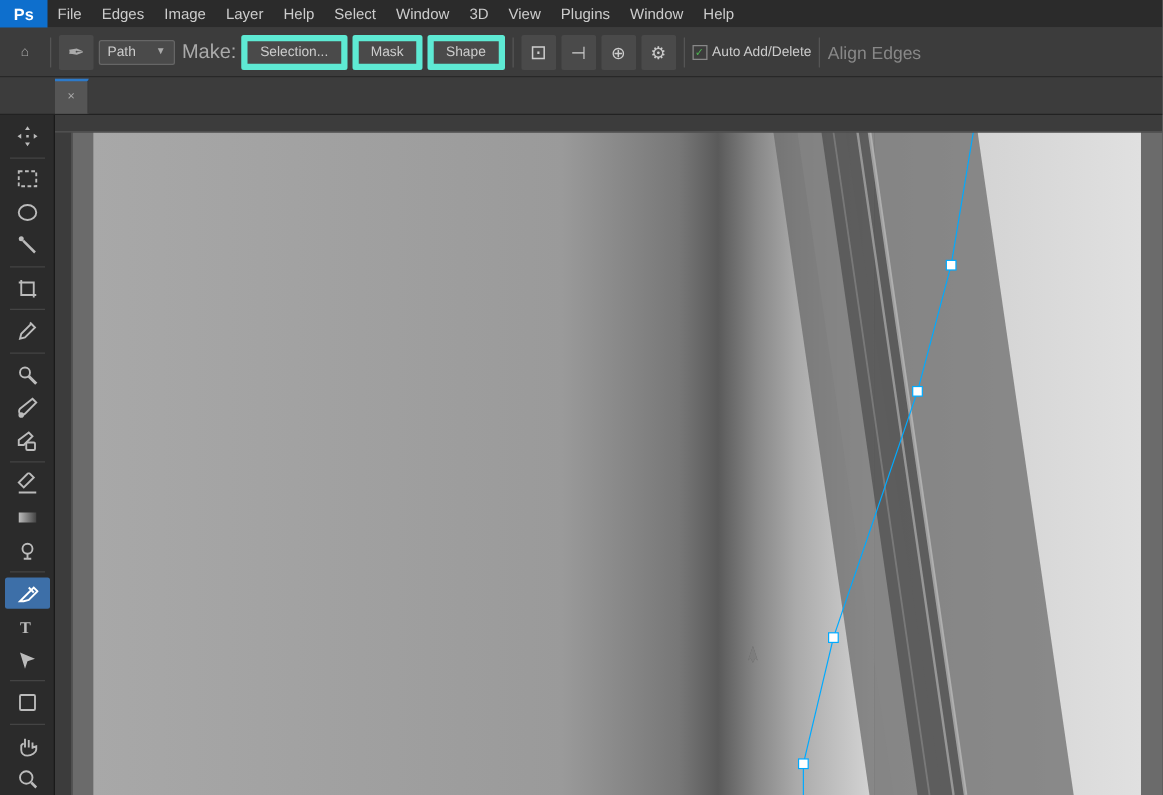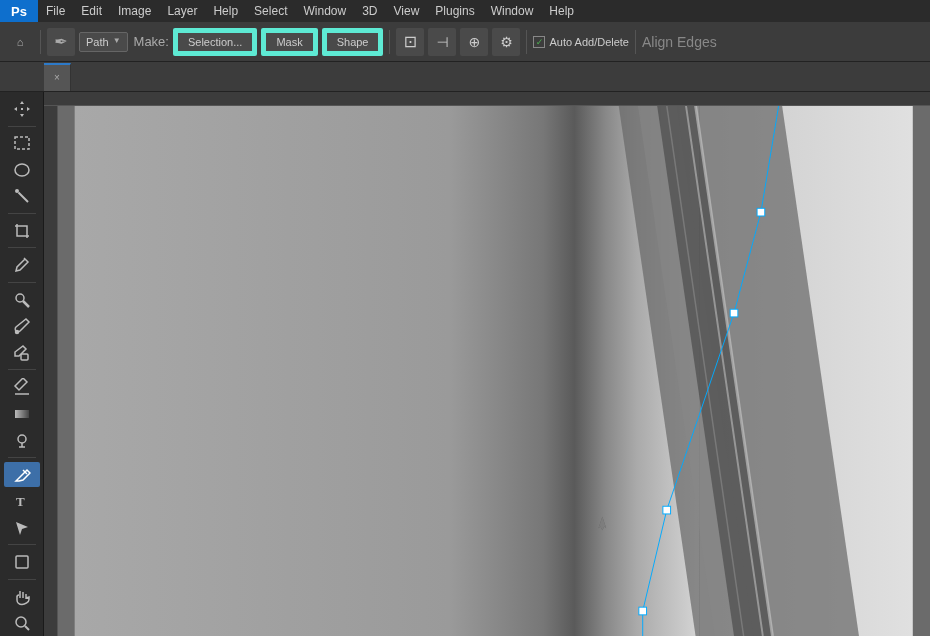--- a/index.html
+++ b/index.html
@@ -36,24 +36,24 @@
       width: 28px; height: 28px; display: flex; align-items: center; justify-content: center;
       color: #aaa; cursor: pointer;
     }
     .toolbar-divider {
       width: 1px; height: 24px; background: #555; margin: 0 2px;
     }
     .toolbar-dropdown {
       display: flex; align-items: flex-start;
       background: #4a4a4a; border: 1px solid #666;
       padding: 3px 6px; border-radius: 2px;
-      cursor: pointer; gap: 4px; color: #ccc; font-size: 11px;
+      cursor: pointer; gap: 16px; color: #ccc; font-size: 11px;
     }
     .toolbar-dropdown .arrow { font-size: 8px; color: #aaa; }
-    .toolbar-label { color: #aaa; font-size: 13px; margin-left: 2px; }
+    .toolbar-label { color: #aaa; font-size: 16px; margin-left: 2px; }
     .toolbar-btn {
       display: flex; align-items: center; justify-content: center;
       background: #4a4a4a; border: 5px solid #5eead4;
       padding: 3px 10px; border-radius: 2px;
       cursor: pointer; color: #ccc; font-size: 11px;
     }
     .toolbar-icon-btn {
       width: 28px; height: 28px; display: flex; align-items: center; justify-content: center;
       background: #4a4a4a; border: 1px solid transparent;
       cursor: pointer; color: #ccc; border-radius: 2px;
@@ -128,21 +128,21 @@
       position: absolute; top: 0; left: 0; width: 100%; height: 100%;
     }
   </style>
 </head>
 <body>
 
 <div id="menubar">
   <div class="ps-logo">Ps</div>
   <div class="menu-items">
     <div class="menu-item">File</div>
-    <div class="menu-item">Edit</div>
+    <div class="menu-item">Edges</div>
     <div class="menu-item">Image</div>
     <div class="menu-item">Layer</div>
     <div class="menu-item">Help</div>
     <div class="menu-item">Select</div>
     <div class="menu-item">Window</div>
     <div class="menu-item">3D</div>
     <div class="menu-item">View</div>
     <div class="menu-item">Plugins</div>
     <div class="menu-item">Window</div>
     <div class="menu-item">Help</div>

